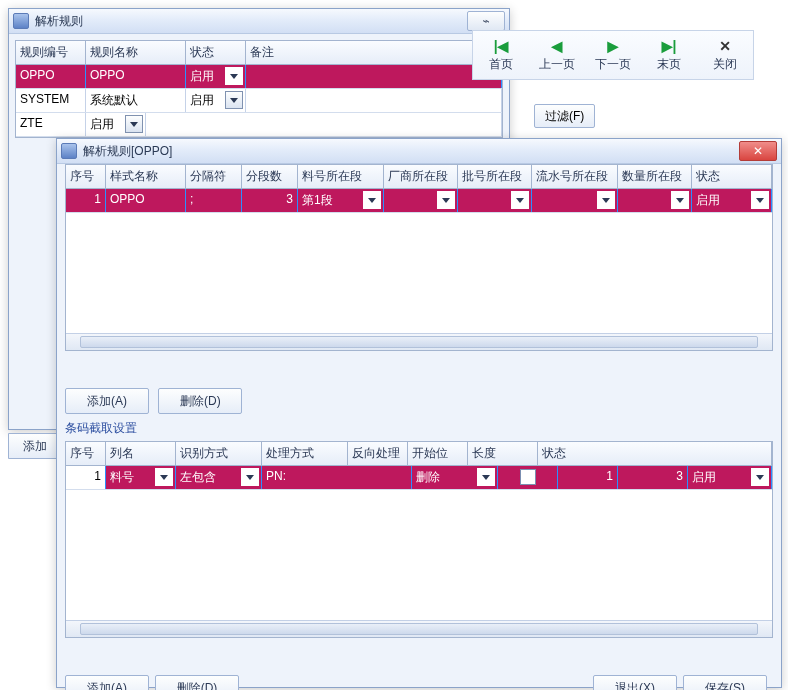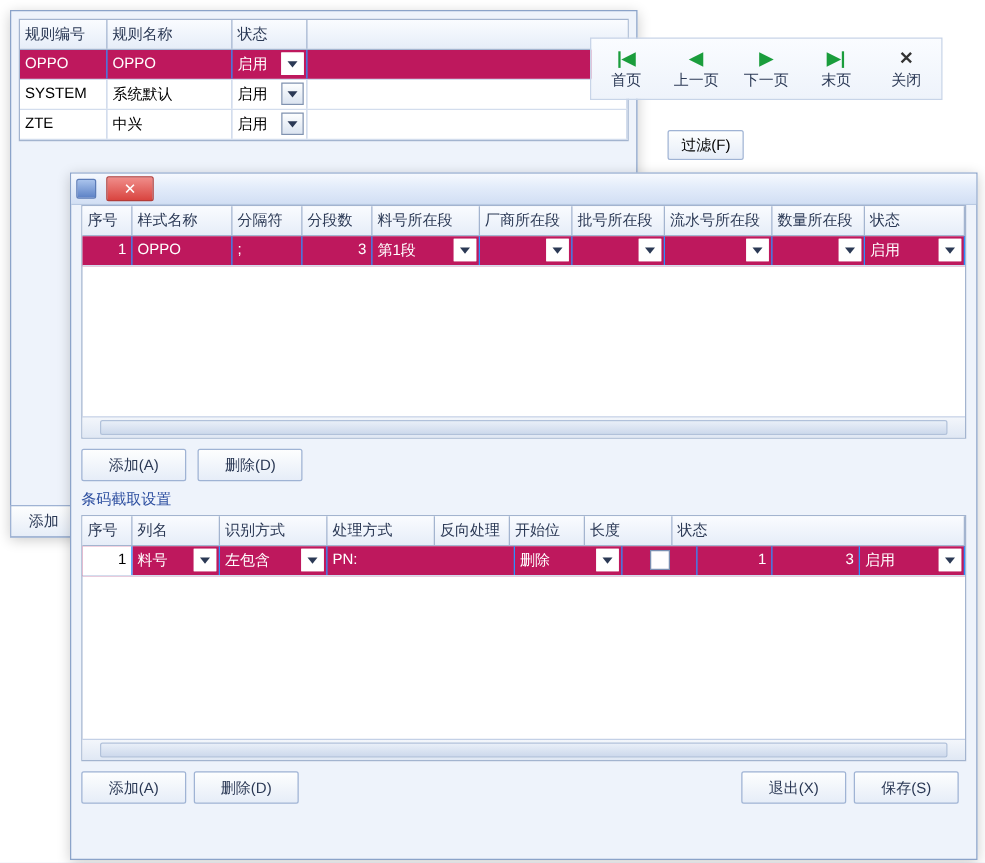--- a/index.html
+++ b/index.html
@@ -135,20 +135,21 @@
 .btn {
   height: 24px;
   min-width: 66px;
   padding: 0 8px;
   border: 1px solid #9fb3d4;
   border-radius: 2px;
   background: linear-gradient(#fdfefe,#e6edf8);
   display: inline-flex; align-items: center; justify-content: center;
   color: #2b3955;
   margin-right: 6px;
+  margin-top: 29px;
 }
 
 
 .section-hd { color: #2d4fa0; margin: 6px 8px 4px; }
 .scrollfoot {
   height: 16px;
   background: linear-gradient(#f3f6fb,#e0e8f4);
   border-top: 1px solid #c3d0e6;
   position: relative;
 }
@@ -162,26 +163,32 @@
   width: 14px; height: 14px;
   border: 1px solid #7b8fb1;
   background: #fff;
   margin: 0 auto;
 }
 </style>
 </head>
 <body>
 
 <div class="window" style="left:8px; top:8px; width:500px; height:420px;">
+  <div class="titlebar">
+    <div class="ico"></div>
+    <div class="title">解析规则</div>
+    <div class="winbtn">⌁</div>
+  </div>
 
   <div class="tbl" style="margin:6px 6px 0 6px;">
     <div class="theadrow">
       <div class="th" style="width:70px">规则编号</div>
       <div class="th" style="width:100px">规则名称</div>
       <div class="th" style="width:60px">状态</div>
+      <div class="th" style="flex:1">备注</div>
     </div>
 
     <div class="tbodyrow sel">
       <div class="td" style="width:70px">OPPO</div>
       <div class="td" style="width:100px">OPPO</div>
       <div class="td" style="width:60px">
         <span>启用</span>
         <div class="ddbtn"></div>
       </div>
       <div class="td" style="flex:1"></div>
@@ -192,21 +199,20 @@
       <div class="td" style="width:100px">系统默认</div>
       <div class="td" style="width:60px">
         <span>启用</span>
         <div class="ddbtn"></div>
       </div>
       <div class="td" style="flex:1"></div>
     </div>
 
     <div class="tbodyrow">
       <div class="td" style="width:70px">ZTE</div>
-      <div class="td" style="width:100px">中兴</div>
       <div class="td" style="width:60px">
         <span>启用</span>
         <div class="ddbtn"></div>
       </div>
       <div class="td" style="flex:1"></div>
     </div>
   </div>
 </div>
 
 <div class="btn" style="position:absolute; left:8px; top:404px; min-width:36px; border-top-left-radius:0; border-bottom-left-radius:0;">
@@ -236,20 +242,21 @@
   </div>
 </div>
 
 <div class="filterbtn">
   <span>过滤(F)</span>
 </div>
 
 <div class="window" style="left:56px; top:138px; width:724px; height:548px;">
   <div class="titlebar">
     <div class="ico"></div>
+    <div class="title">解析规则[OPPO]</div>
     <div class="winbtn red">✕</div>
   </div>
 
 
   <div class="tbl" style="margin:0 8px;">
     <div class="theadrow">
       <div class="th" style="width:40px">序号</div>
       <div class="th" style="width:80px">样式名称</div>
       <div class="th" style="width:56px">分隔符</div>
       <div class="th" style="width:56px">分段数</div>

